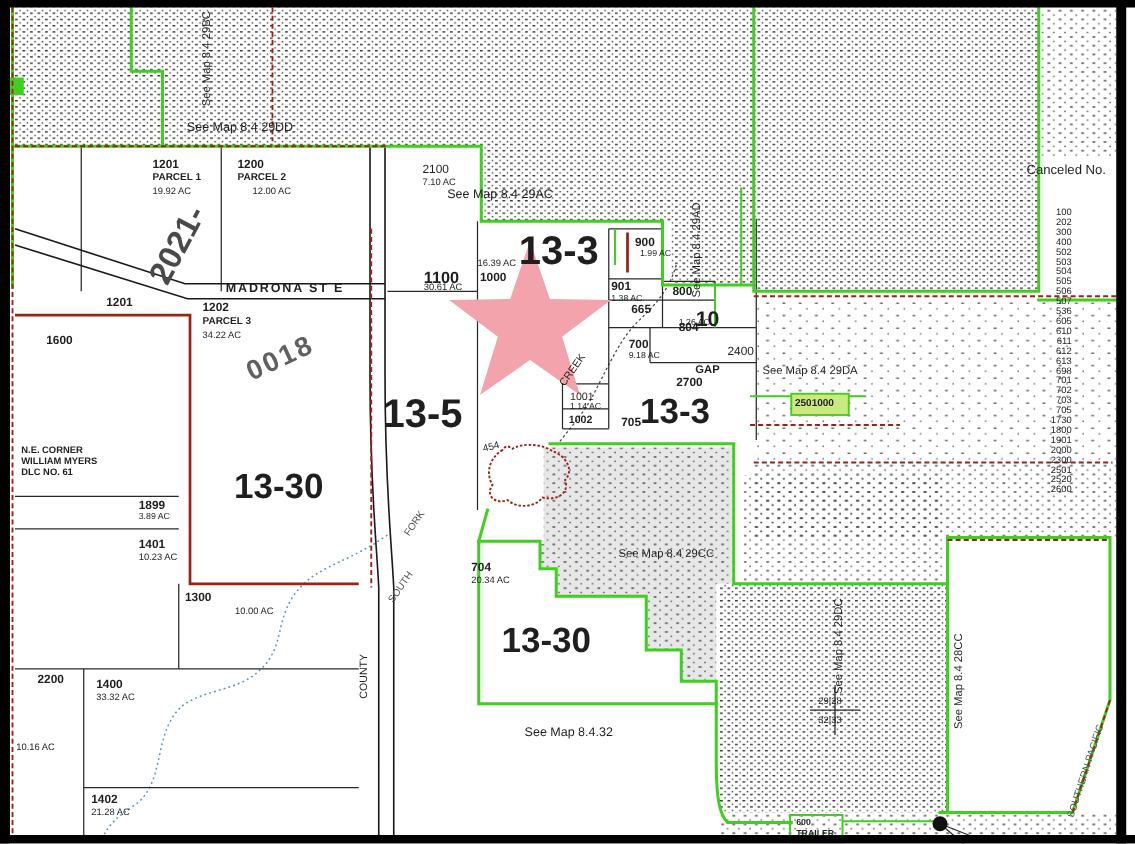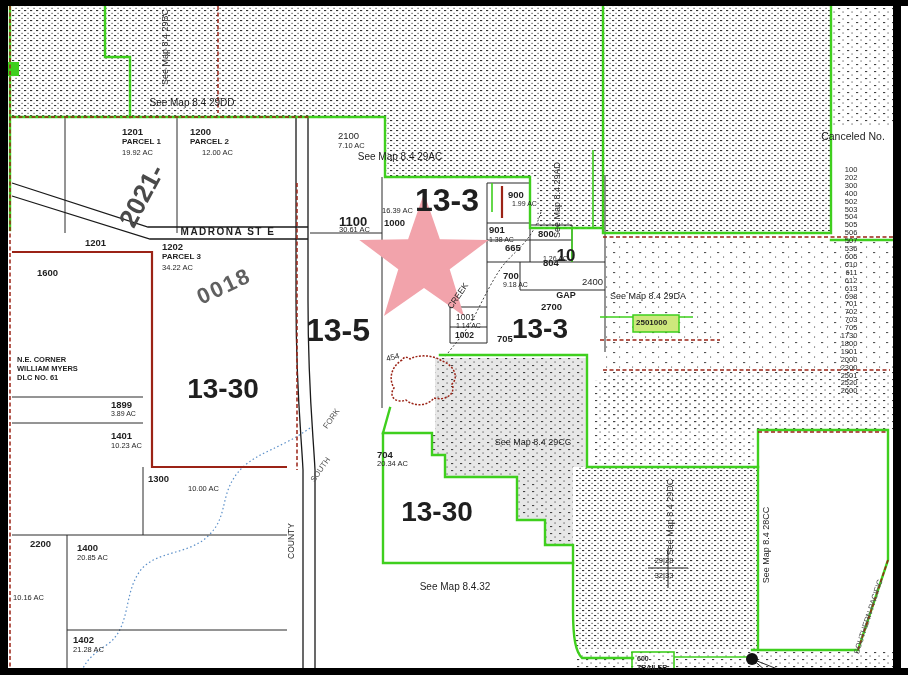--- a/index.html
+++ b/index.html
@@ -209,21 +209,21 @@
 DLC NO. 61</div>
       <div class="lab" style="left: 111px; top: 400px; font-size: 9.5px; font-weight: 700;">1899</div>
       <div class="lab" style="left: 111px; top: 410px; font-size: 7px;">3.89 AC</div>
       <div class="lab" style="left: 111px; top: 431px; font-size: 9.5px; font-weight: 700;">1401</div>
       <div class="lab" style="left: 111px; top: 442px; font-size: 7.5px;">10.23 AC</div>
       <div class="lab" style="left: 148px; top: 474px; font-size: 9.5px; font-weight: 700;">1300</div>
       <div class="lab" style="left: 148px; top: 485px; font-size: 7.5px; margin-left: 40px;">10.00 AC</div>
       <div class="lab" style="left: 30px; top: 539px; font-size: 9.5px; font-weight: 700;">2200</div>
       <div class="lab" style="left: 13px; top: 550px; font-size: 7.5px; margin-top: 44px;">10.16 AC</div>
       <div class="lab" style="left: 77px; top: 543px; font-size: 9.5px; font-weight: 700;">1400</div>
-      <div class="lab" style="left: 77px; top: 554px; font-size: 7.5px;">20.85 AC</div>
+      <div class="lab" style="left: 77px; top: 554px; font-size: 7.5px;">33.32 AC</div>
       <div class="lab" style="left: 73px; top: 635px; font-size: 9.5px; font-weight: 700;">1402</div>
       <div class="lab" style="left: 73px; top: 646px; font-size: 7.5px;">21.28 AC</div>
       <div class="lab" style="left: 377px; top: 450px; font-size: 9.5px; font-weight: 700;">704</div>
       <div class="lab" style="left: 377px; top: 460px; font-size: 7.5px;">20.34 AC</div>
       <div class="lab" style="left: 637px; top: 655px; font-size: 7px; line-height: 8.5px; font-weight: 700;">600
 TRAILER</div>
     </div>
 </div>
 
 </body></html>

